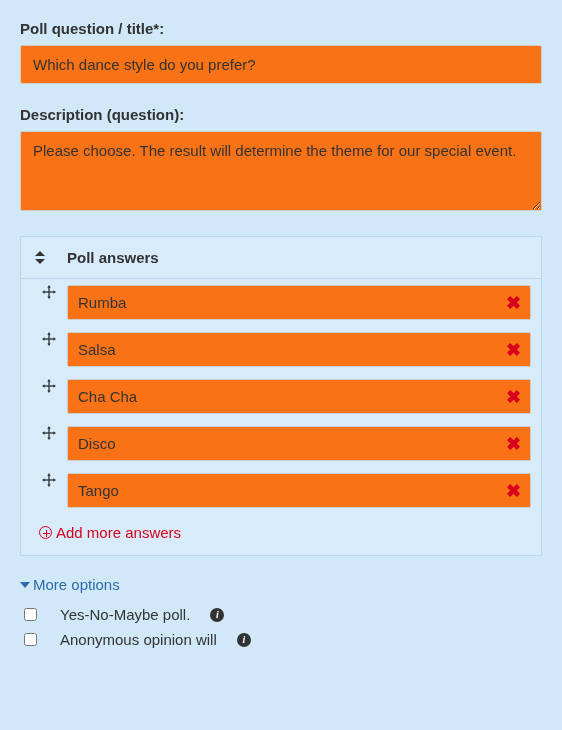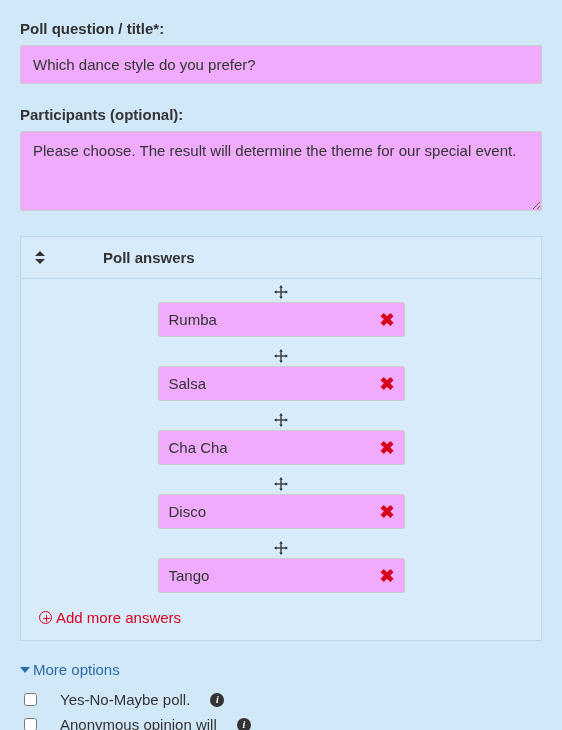--- a/index.html
+++ b/index.html
@@ -13,21 +13,21 @@
     font-size: 15px;
   }
   .label {
     font-weight: 700;
     color: #333;
     margin-bottom: 8px;
     font-size: 15px;
   }
   .input-text, .input-area, .answer-input {
     width: 100%;
-    background: #f0abfc;
+    background: #f97316;
     border: 1px solid #ccc;
     padding: 10px 12px;
     font-family: inherit;
     font-size: 15px;
     color: #333;
     border-radius: 2px;
   }
   .input-area {
     min-height: 80px;
     resize: vertical;
@@ -36,43 +36,40 @@
   .answers-block {
     border: 1px solid #bcd6ed;
     background: #d7ebfa;
     margin-bottom: 20px;
   }
   .answers-header {
     display: flex;
     align-items: center;
     padding: 12px 14px 12px 12px;
     border-bottom: 1px solid #bcd6ed;
-    gap: 36px;
   }
   .sort-icon {
     width: 14px;
     display: inline-flex;
     flex-direction: column;
     align-items: center;
     margin-right: 20px;
     line-height: 0;
   }
   .sort-icon .tri {
     width: 0; height: 0;
     border-left: 5px solid transparent;
     border-right: 5px solid transparent;
   }
   .sort-icon .tri.up { border-bottom: 5px solid #333; margin-bottom: 3px; }
   .sort-icon .tri.down { border-top: 5px solid #333; }
   .answers-title { font-weight: 600; font-size: 15px; }
   .answer-row {
     display: flex;
-    align-items: center;
     padding: 6px 10px;
-    flex-direction: column;
   }
   .drag-handle {
     width: 36px;
     text-align: center;
     color: #333;
     font-size: 14px;
     cursor: move;
     flex-shrink: 0;
   }
   .drag-handle svg { width: 14px; height: 14px; display: inline-block; }
@@ -146,21 +143,21 @@
 </style>
 </head>
 <body>
 
 <div class="section">
   <div class="label">Poll question / title*:</div>
   <input type="text" class="input-text" value="Which dance style do you prefer?" style="">
 </div>
 
 <div class="section">
-  <div class="label">Participants (optional):</div>
+  <div class="label">Description (question):</div>
   <textarea class="input-area" id="desc-area" style="">Please choose. The result will determine the theme for our special event.</textarea>
 </div>
 
 <div class="answers-block">
   <div class="answers-header">
     <span class="sort-icon">
       <span class="tri up"></span>
       <span class="tri down"></span>
     </span>
     <span class="answers-title">Poll answers</span>

